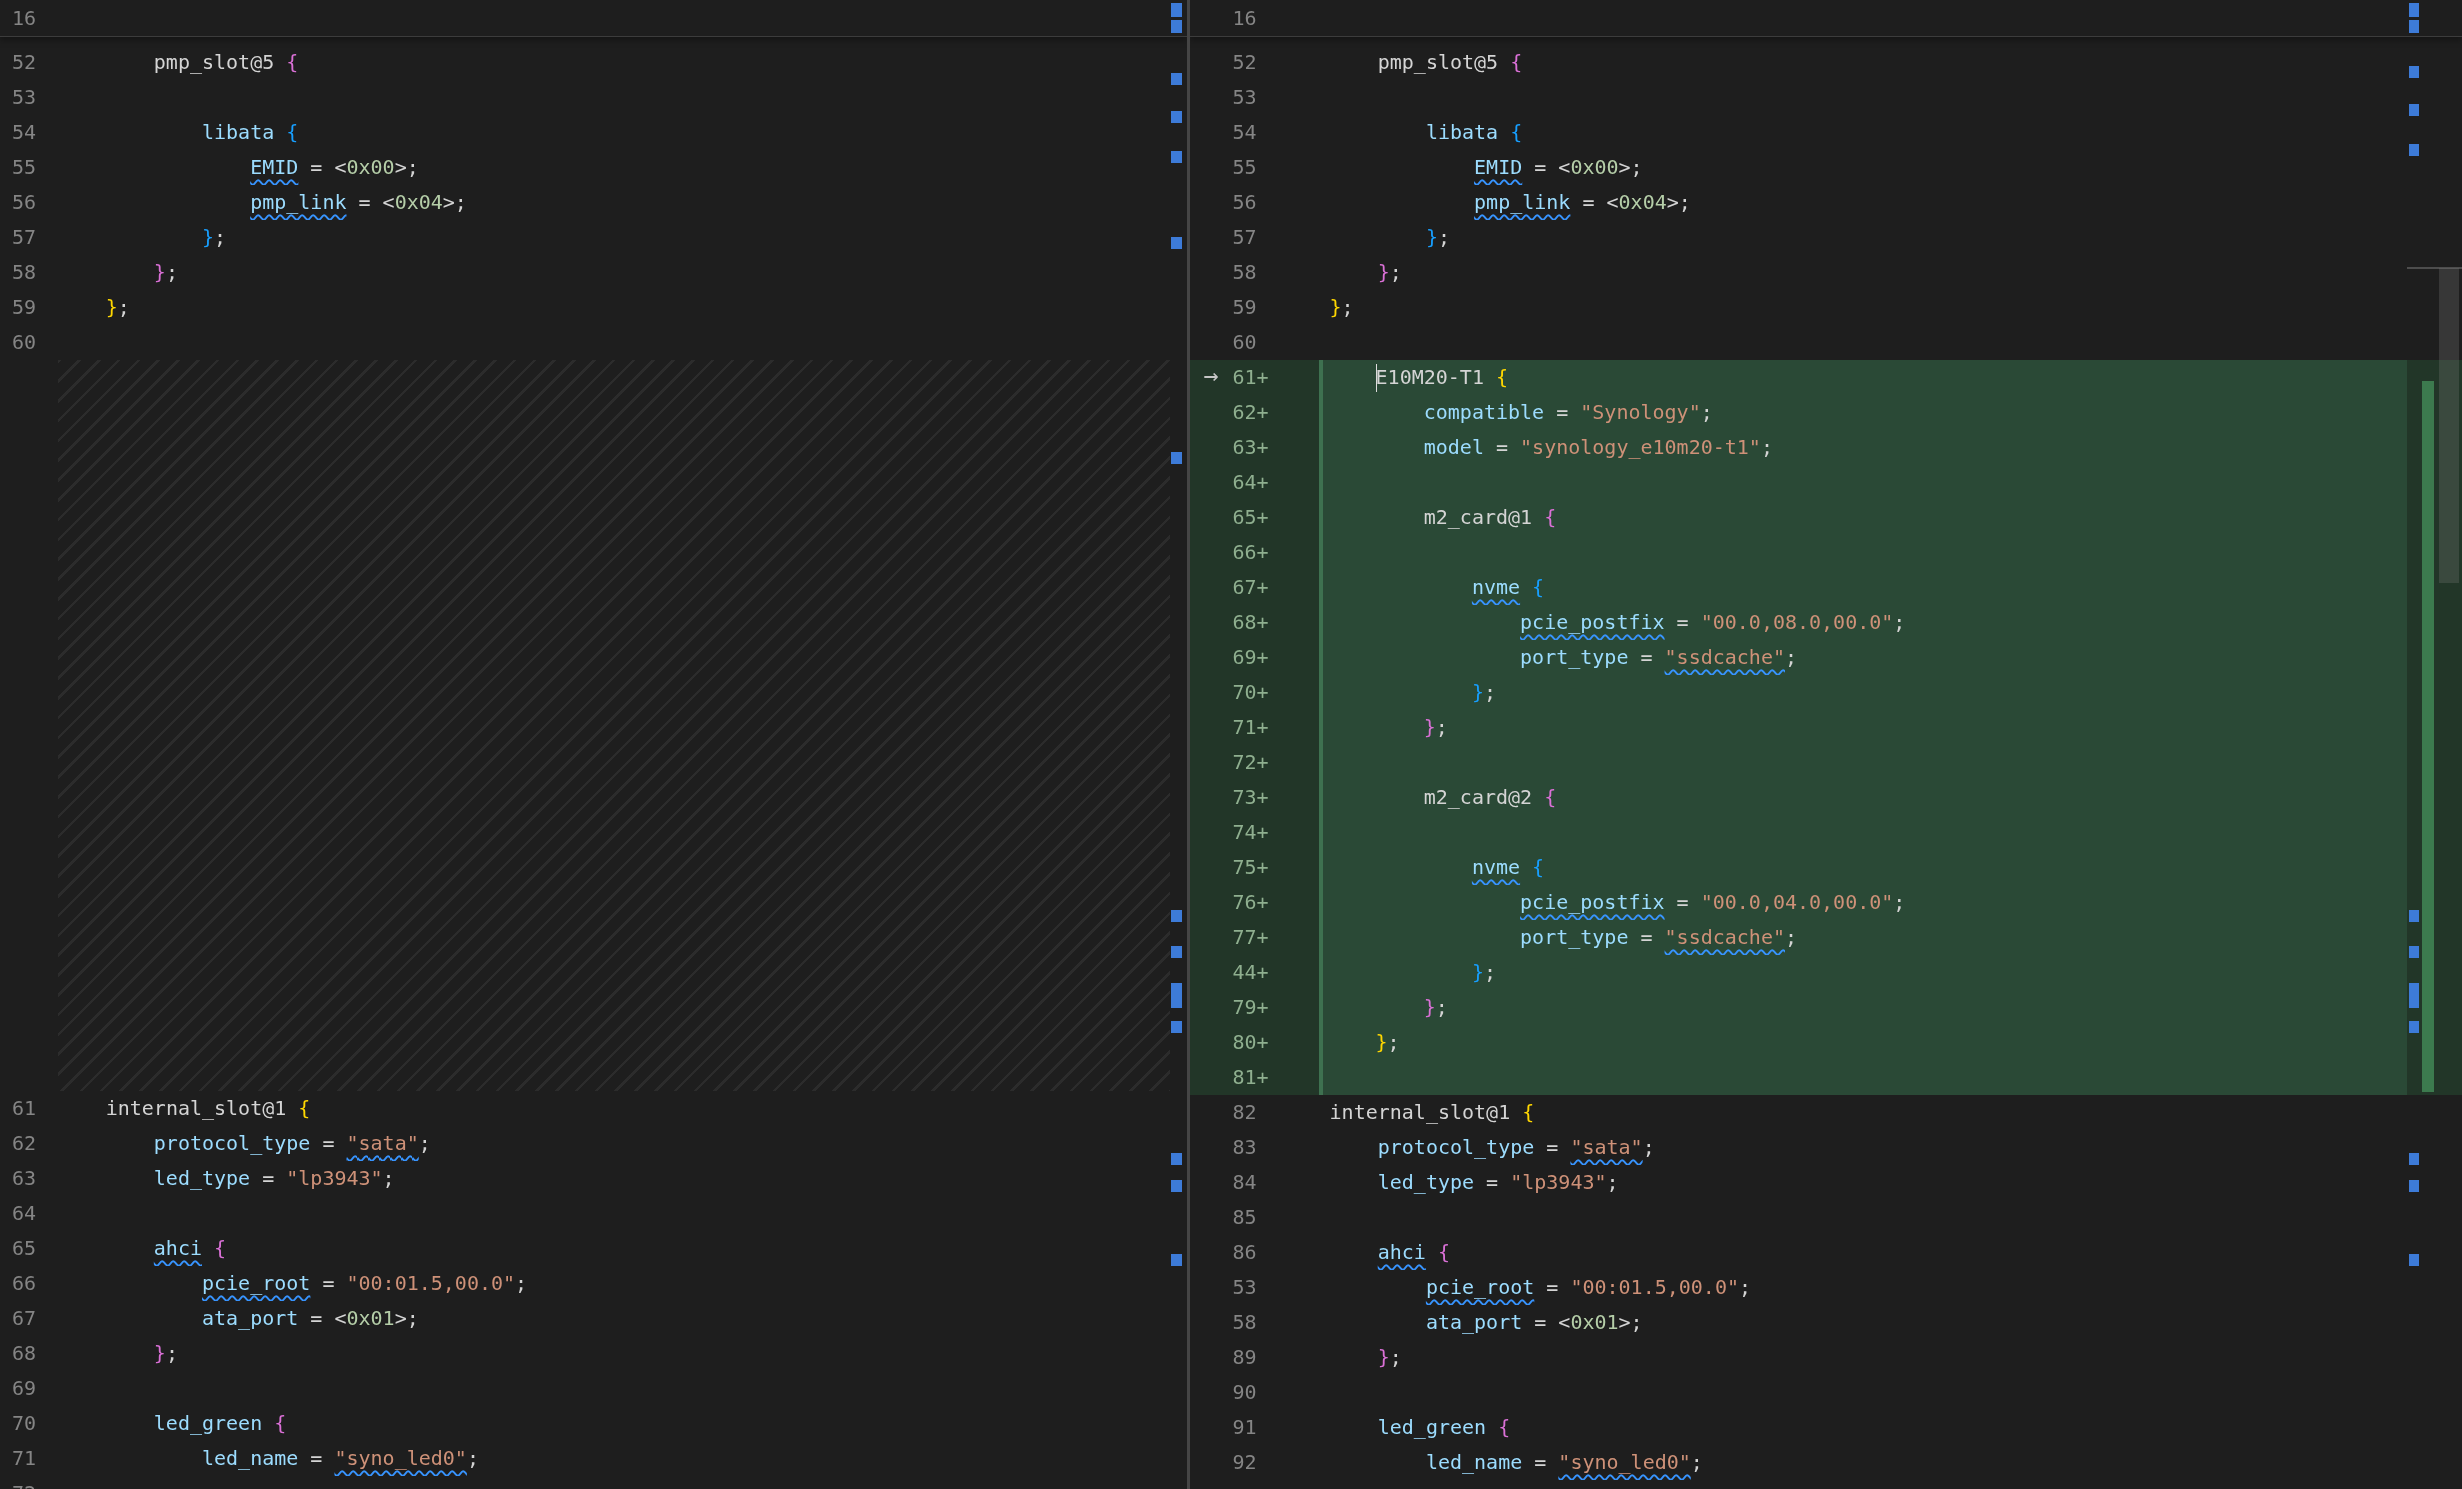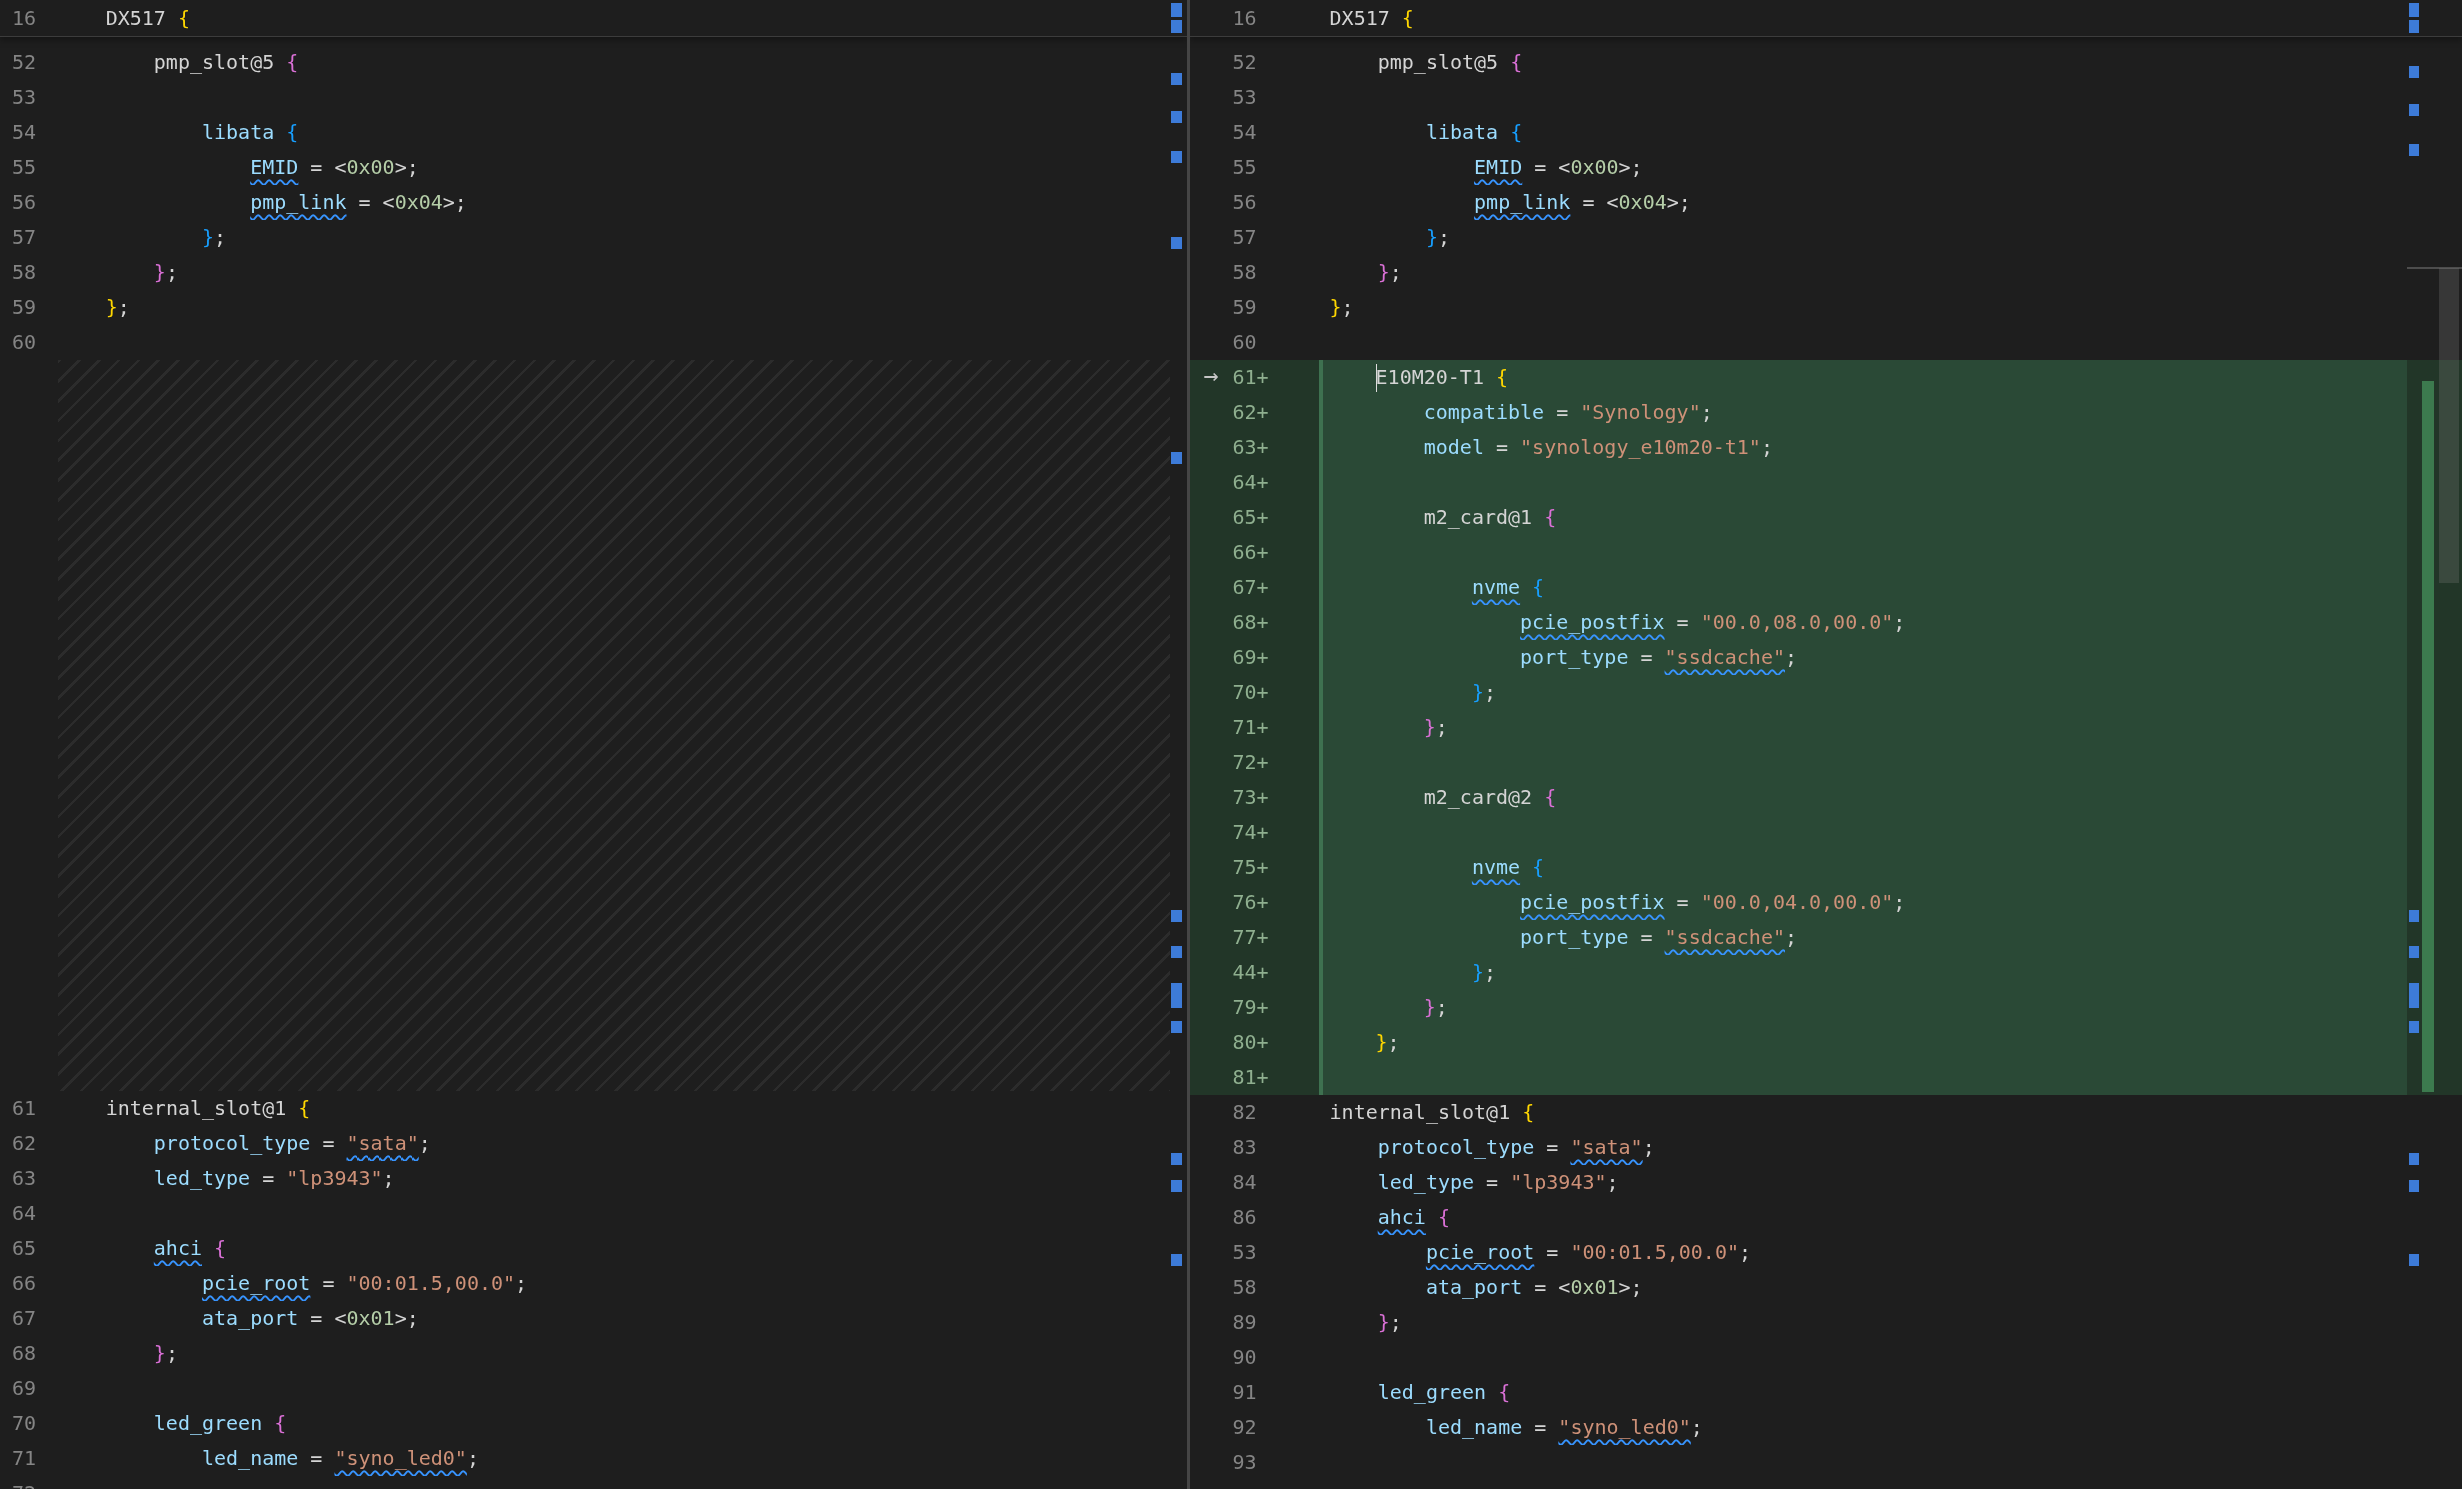--- a/index.html
+++ b/index.html
@@ -5,21 +5,21 @@
   html,body{margin:0;padding:0;background:#1e1e1e;}
   .app{position:relative;width:2462px;height:1490px;overflow:hidden;display:flex;
        font-family:"DejaVu Sans Mono","Liberation Mono",monospace;font-size:20px;color:#d4d4d4;}
   .editor{position:relative;height:100%;overflow:hidden;background:#1e1e1e;}
   .editor-left{width:1187px;flex:none;}
   .sash{width:2.5px;flex:none;background:#454545;}
   .editor-right{flex:1;}
 
   .row{display:flex;height:35px;line-height:35px;white-space:pre;}
   .row.sticky{height:36px;line-height:36px;border-bottom:0.8px solid #3c3c3c;
-              box-shadow:0 3.3px 6.6px rgba(0,0,0,.35);position:relative;z-index:3;background:#1e1e1e;}
+              box-shadow:0 3.3px 6.6px rgba(0,0,0,.35);position:relative;z-index:3;background:#1e1e1e;flex-direction:column;}
   .sliver{height:7.5px;}
   .gut{flex:none;text-align:right;color:#858585;user-select:none;}
   .editor-left .gut{width:36px;}
   .editor-right .gut{width:67px;}
   .plus{flex:none;width:16.6px;color:#8faf8f;}
   .code{flex:1;white-space:pre;overflow:hidden;}
   .editor-left .code{padding-left:21.5px;margin-right:23px;}
   .editor-right .code{padding-left:8.3px;margin-right:55px;}
 
   .row.added{background:#223628;}
@@ -129,20 +129,21 @@
         <div class="row added"><span class="gut">75</span><span class="plus">+</span><span class="code"><span class="tk-pl">            </span><span class="tk-pr sq">nvme</span><span class="tk-pl"> </span><span class="tk-b3">{</span></span></div>
         <div class="row added"><span class="gut">76</span><span class="plus">+</span><span class="code"><span class="tk-pl">                </span><span class="tk-pr sq">pcie_postfix</span><span class="tk-pl"> = </span><span class="tk-st">"00.0,04.0,00.0"</span><span class="tk-pl">;</span></span></div>
         <div class="row added"><span class="gut">77</span><span class="plus">+</span><span class="code"><span class="tk-pl">                </span><span class="tk-pr">port_type</span><span class="tk-pl"> = </span><span class="tk-st sq">"ssdcache"</span><span class="tk-pl">;</span></span></div>
         <div class="row added"><span class="gut">44</span><span class="plus">+</span><span class="code"><span class="tk-pl">            </span><span class="tk-b3">}</span><span class="tk-pl">;</span></span></div>
         <div class="row added"><span class="gut">79</span><span class="plus">+</span><span class="code"><span class="tk-pl">        </span><span class="tk-b2">}</span><span class="tk-pl">;</span></span></div>
         <div class="row added"><span class="gut">80</span><span class="plus">+</span><span class="code"><span class="tk-pl">    </span><span class="tk-b1">}</span><span class="tk-pl">;</span></span></div>
         <div class="row added"><span class="gut">81</span><span class="plus">+</span><span class="code"></span></div>
         <div class="row"><span class="gut">82</span><span class="plus"></span><span class="code"><span class="tk-pl">    </span><span class="tk-nd">internal_slot@1</span><span class="tk-pl"> </span><span class="tk-b1">{</span></span></div>
         <div class="row"><span class="gut">83</span><span class="plus"></span><span class="code"><span class="tk-pl">        </span><span class="tk-pr">protocol_type</span><span class="tk-pl"> = </span><span class="tk-st sq">"sata"</span><span class="tk-pl">;</span></span></div>
         <div class="row"><span class="gut">84</span><span class="plus"></span><span class="code"><span class="tk-pl">        </span><span class="tk-pr">led_type</span><span class="tk-pl"> = </span><span class="tk-st">"lp3943"</span><span class="tk-pl">;</span></span></div>
+        <div class="row"><span class="gut">85</span><span class="plus"></span><span class="code"></span></div>
         <div class="row"><span class="gut">86</span><span class="plus"></span><span class="code"><span class="tk-pl">        </span><span class="tk-pr sq">ahci</span><span class="tk-pl"> </span><span class="tk-b2">{</span></span></div>
         <div class="row"><span class="gut">53</span><span class="plus"></span><span class="code"><span class="tk-pl">            </span><span class="tk-pr sq">pcie_root</span><span class="tk-pl"> = </span><span class="tk-st">"00:01.5,00.0"</span><span class="tk-pl">;</span></span></div>
         <div class="row"><span class="gut">58</span><span class="plus"></span><span class="code"><span class="tk-pl">            </span><span class="tk-pr">ata_port</span><span class="tk-pl"> = &lt;</span><span class="tk-nu">0x01</span><span class="tk-pl">&gt;;</span></span></div>
         <div class="row"><span class="gut">89</span><span class="plus"></span><span class="code"><span class="tk-pl">        </span><span class="tk-b2">}</span><span class="tk-pl">;</span></span></div>
         <div class="row"><span class="gut">90</span><span class="plus"></span><span class="code"></span></div>
         <div class="row"><span class="gut">91</span><span class="plus"></span><span class="code"><span class="tk-pl">        </span><span class="tk-pr">led_green</span><span class="tk-pl"> </span><span class="tk-b2">{</span></span></div>
         <div class="row"><span class="gut">92</span><span class="plus"></span><span class="code"><span class="tk-pl">            </span><span class="tk-pr">led_name</span><span class="tk-pl"> = </span><span class="tk-st sq">"syno_led0"</span><span class="tk-pl">;</span></span></div>
         <div class="row"><span class="gut">93</span><span class="plus"></span><span class="code"></span></div>
       </div>
     <div class="arrow">→</div>

